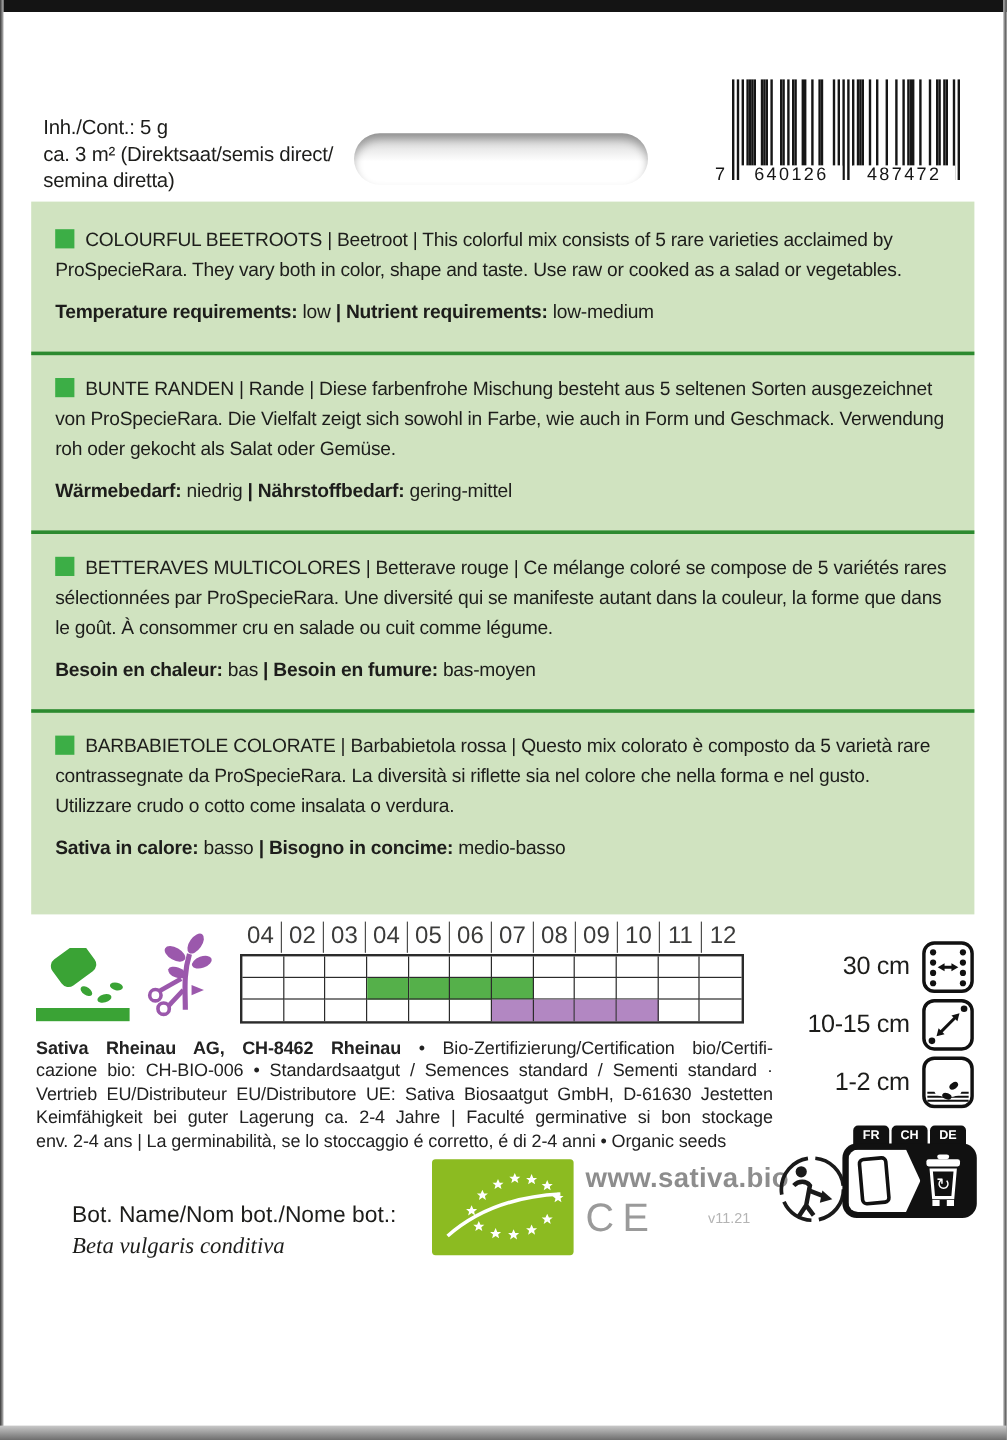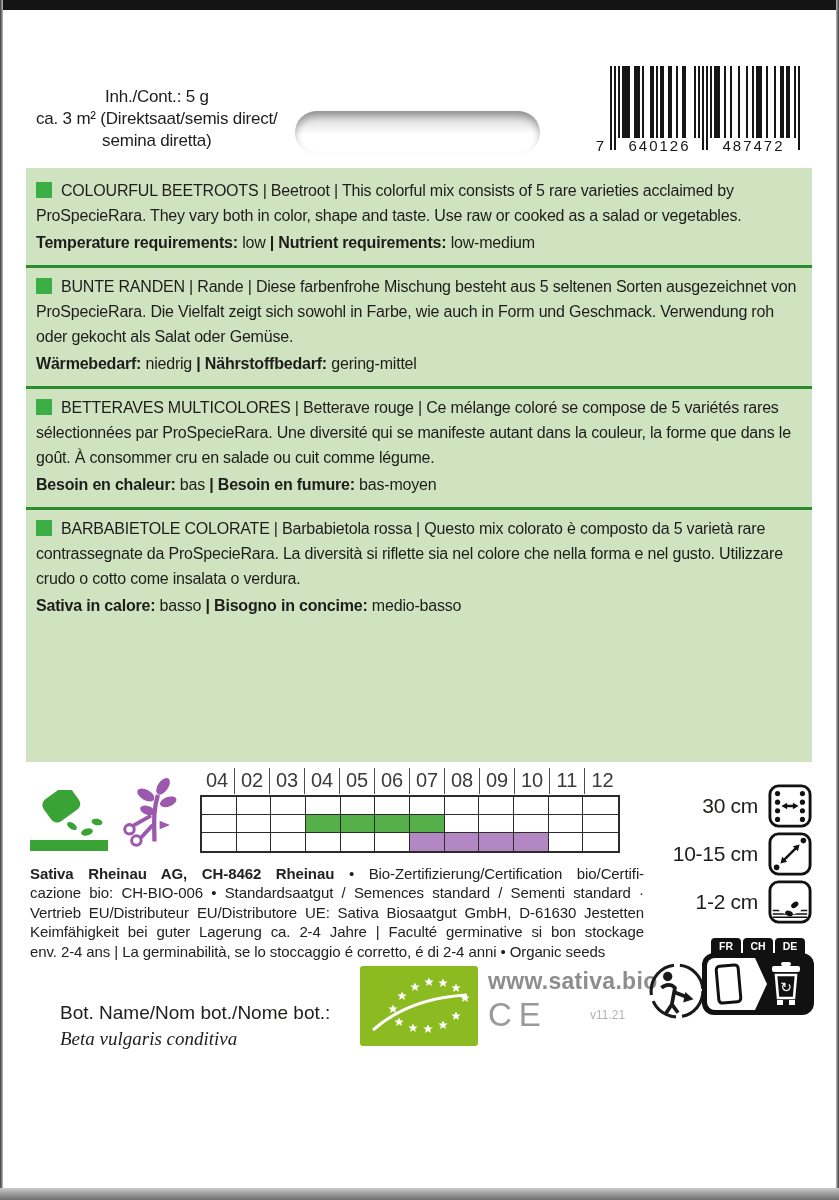--- a/index.html
+++ b/index.html
@@ -7,38 +7,38 @@
   #page{position:relative;width:839px;height:1200px;background:#ffffff;overflow:hidden;
         font-family:"Liberation Sans",sans-serif;color:#1d1d1b;}
   
   .edge-top{position:absolute;left:0;top:0;width:839px;height:10px;background:#141414;}
   .edge-bottom{position:absolute;left:0;bottom:0;width:839px;height:12px;
                background:linear-gradient(#c9c9c9,#6e6e6e);}
   .edge-left{position:absolute;left:0;top:0;width:3px;height:1200px;background:linear-gradient(90deg,#3a3a3a,#bdbdbd);}
   .edge-right{position:absolute;right:0;top:0;width:3px;height:1200px;background:linear-gradient(270deg,#3a3a3a,#bdbdbd);}
 
   
-  .inh{position:absolute;left:36px;top:86px;font-size:17px;line-height:22px;letter-spacing:-0.2px;text-align:center;}
+  .inh{position:absolute;left:36px;top:96px;font-size:17px;line-height:22px;letter-spacing:-0.2px;}
   .hole{position:absolute;left:295px;top:111px;width:245px;height:43px;border-radius:22px;
         background:linear-gradient(#cfcfcf,#ffffff 55%);
         box-shadow:inset 0 5px 7px rgba(0,0,0,0.30), 0 1px 2px rgba(255,255,255,0.9);}
 
   
   .barcode{position:absolute;left:596px;top:64px;width:210px;height:96px;}
   .barcode svg{position:absolute;left:14px;top:2px;fill:#161616;}
   .bc-digit{position:absolute;top:74px;height:16px;line-height:16px;font-size:15px;
             letter-spacing:2px;color:#161616;background:#ffffff;text-align:center;}
   .bc-first{left:-2px;width:12px;background:transparent;letter-spacing:0;}
   .bc-g1{left:21px;width:85px;}
   .bc-g2{left:115px;width:85px;}
 
   
   .panel{position:absolute;left:26px;top:168px;width:786px;height:594px;background:#d0e3c0;padding-top:6px;}
   .block{padding:4px 10px 8px 10px;font-size:16px;line-height:25px;letter-spacing:-0.2px;}
-  .block p{margin:0;}
+  .block p{margin:10px;}
   .req{margin-top:2px !important;}
   .sq{display:inline-block;width:16px;height:16px;background:#3cae46;margin-right:9px;vertical-align:-2px;}
   .divider{border:none;border-top:3px solid #2c8a2f;margin:2px 0;}
 
   
   .month-row{position:absolute;left:200px;top:768px;width:420px;height:26px;display:grid;
              grid-template-columns:repeat(12,1fr);}
   .mcell{text-align:center;font-size:20px;line-height:24px;color:#3b3b3a;border-right:1.5px solid #4e4e4d;}
   .mcell:last-child{border-right:none;}
   .grid{position:absolute;left:200px;top:795px;width:420px;height:58px;display:grid;

